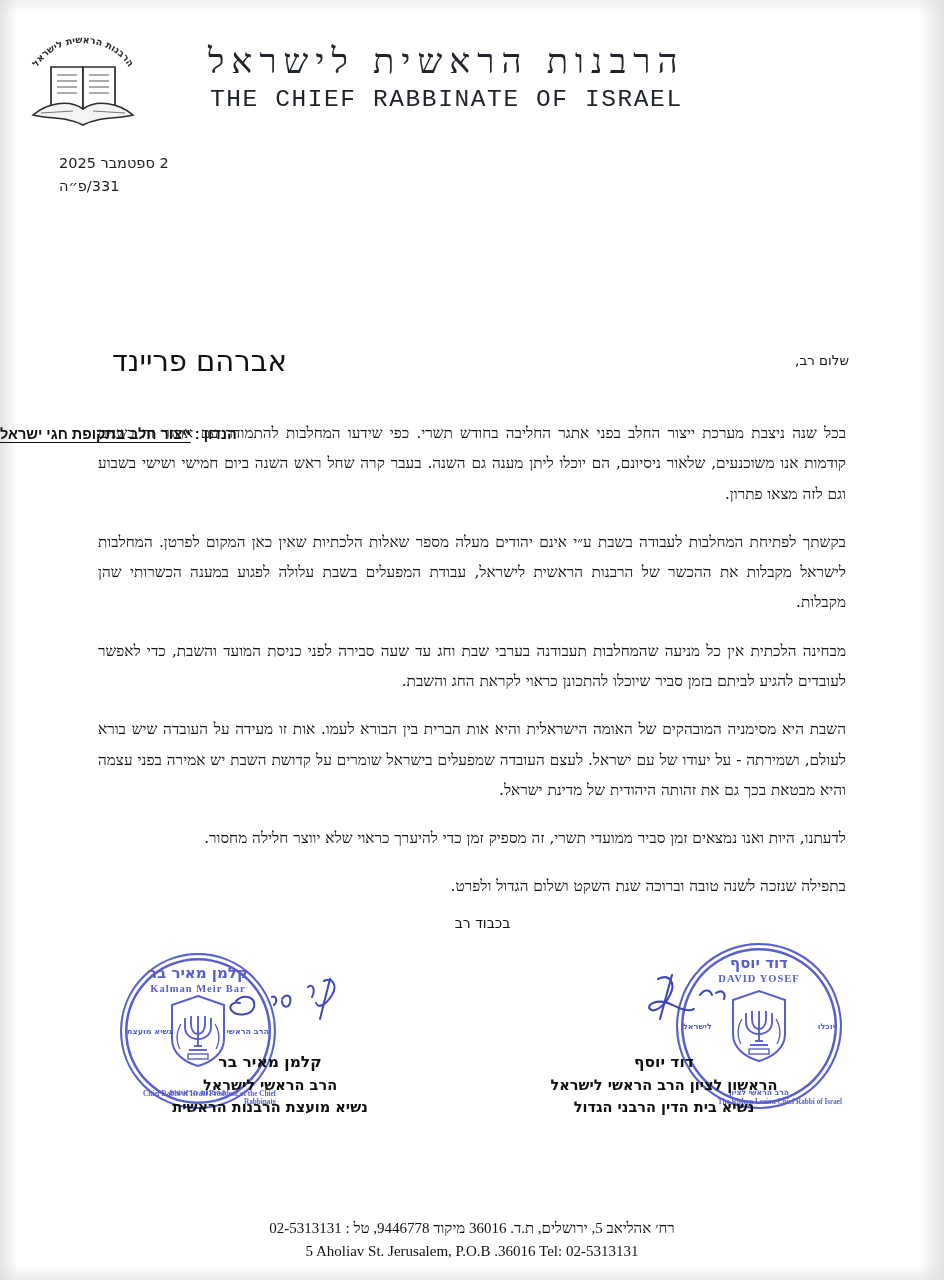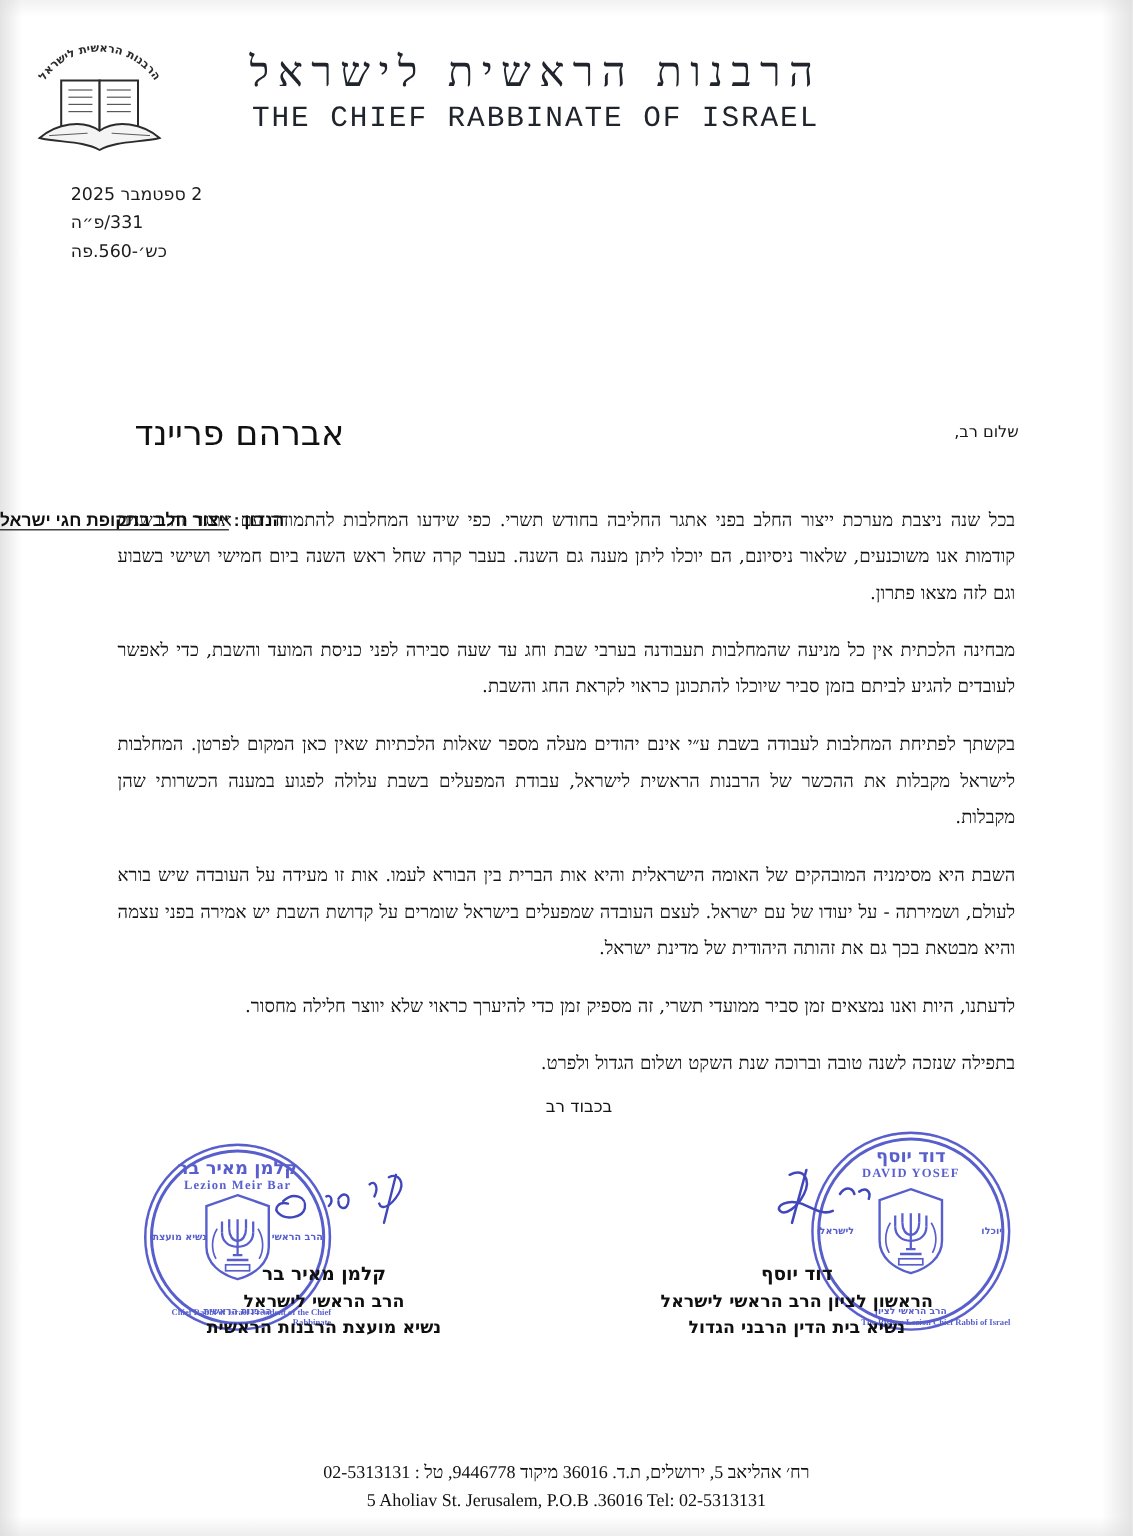--- a/index.html
+++ b/index.html
@@ -364,36 +364,35 @@
     </div>
     <div class="titles">
       <div class="title-he">הרבנות הראשית לישראל</div>
       <div class="title-en">THE CHIEF RABBINATE OF ISRAEL</div>
     </div>
   </div>
 
   <div class="refblock">
     <div>2 ספטמבר 2025</div>
     <div>331/פ״ה</div>
-    <div>כש׳-560.פה</div>
   </div>
 
 
   <div class="greeting">שלום רב,</div>
   <div class="hand-name">אברהם פריינד</div>
 
   <div class="subject">
     <span class="label">הנדון :</span>
     <span class="value">ייצור חלב בתקופת חגי ישראל</span>
   </div>
 
   <div class="body-copy">
     <p>בכל שנה ניצבת מערכת ייצור החלב בפני אתגר החליבה בחודש תשרי. כפי שידעו המחלבות להתמודד עם אתגר זה בשנים קודמות אנו משוכנעים, שלאור ניסיונם, הם יוכלו ליתן מענה גם השנה. בעבר קרה שחל ראש השנה ביום חמישי ושישי בשבוע וגם לזה מצאו פתרון.</p>
+    <p>בקשתך לפתיחת המחלבות לעבודה בשבת ע״י אינם יהודים מעלה מספר שאלות הלכתיות שאין כאן המקום לפרטן. המחלבות לישראל מקבלות את ההכשר של הרבנות הראשית לישראל, עבודת המפעלים בשבת עלולה לפגוע במענה הכשרותי שהן מקבלות.</p>
     <p>מבחינה הלכתית אין כל מניעה שהמחלבות תעבודנה בערבי שבת וחג עד שעה סבירה לפני כניסת המועד והשבת, כדי לאפשר לעובדים להגיע לביתם בזמן סביר שיוכלו להתכונן כראוי לקראת החג והשבת.</p>
-    <p>בקשתך לפתיחת המחלבות לעבודה בשבת ע״י אינם יהודים מעלה מספר שאלות הלכתיות שאין כאן המקום לפרטן. המחלבות לישראל מקבלות את ההכשר של הרבנות הראשית לישראל, עבודת המפעלים בשבת עלולה לפגוע במענה הכשרותי שהן מקבלות.</p>
     <p>השבת היא מסימניה המובהקים של האומה הישראלית והיא אות הברית בין הבורא לעמו. אות זו מעידה על העובדה שיש בורא לעולם, ושמירתה - על יעודו של עם ישראל. לעצם העובדה שמפעלים בישראל שומרים על קדושת השבת יש אמירה בפני עצמה והיא מבטאת בכך גם את זהותה היהודית של מדינת ישראל.</p>
     <p>לדעתנו, היות ואנו נמצאים זמן סביר ממועדי תשרי, זה מספיק זמן כדי להיערך כראוי שלא יווצר חלילה מחסור.</p>
     <p>בתפילה שנזכה לשנה טובה וברוכה שנת השקט ושלום הגדול ולפרט.</p>
   </div>
 
   <div class="closing">בכבוד רב</div>
 
   <div class="signatures">
 
     <div class="sig-col right">
@@ -443,21 +442,21 @@
         <div class="sig-role">הראשון לציון הרב הראשי לישראל</div>
         <div class="sig-role">נשיא בית הדין הרבני הגדול</div>
       </div>
     </div>
 
     <div class="sig-col left">
 
       <div class="stamp stamp-kalman">
         <div class="ring"></div>
         <div class="stamp-he-top">קלמן מאיר בר</div>
-        <div class="stamp-en-top">Lezion Meir Bar</div>
+        <div class="stamp-en-top">Kalman Meir Bar</div>
         <div class="stamp-side r">הרב הראשי</div>
         <div class="stamp-side l">נשיא מועצת</div>
         <div class="stamp-bottom-he">הרבנות הראשית</div>
         <div class="stamp-bottom-en">Chief Rabbi of Israel President of the Chief Rabbinate</div>
         <svg class="emblem" viewBox="0 0 62 74">
           <path d="M31 2 L57 11 L57 45 C57 59 45 68 31 72 C17 68 5 59 5 45 L5 11 Z" fill="none" stroke="#4a52c8" stroke-width="2"></path>
           <g stroke="#4a52c8" stroke-width="1.9" fill="none">
             <path d="M31 22 L31 52"></path>
             <path d="M24 30 C24 24 24 22 24 22"></path>
             <path d="M38 30 C38 24 38 22 38 22"></path>

